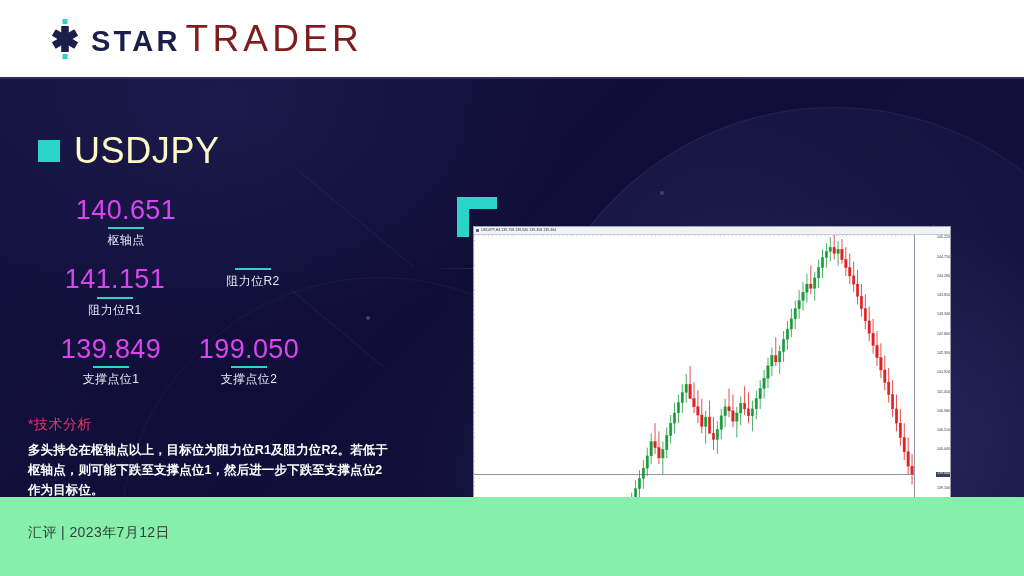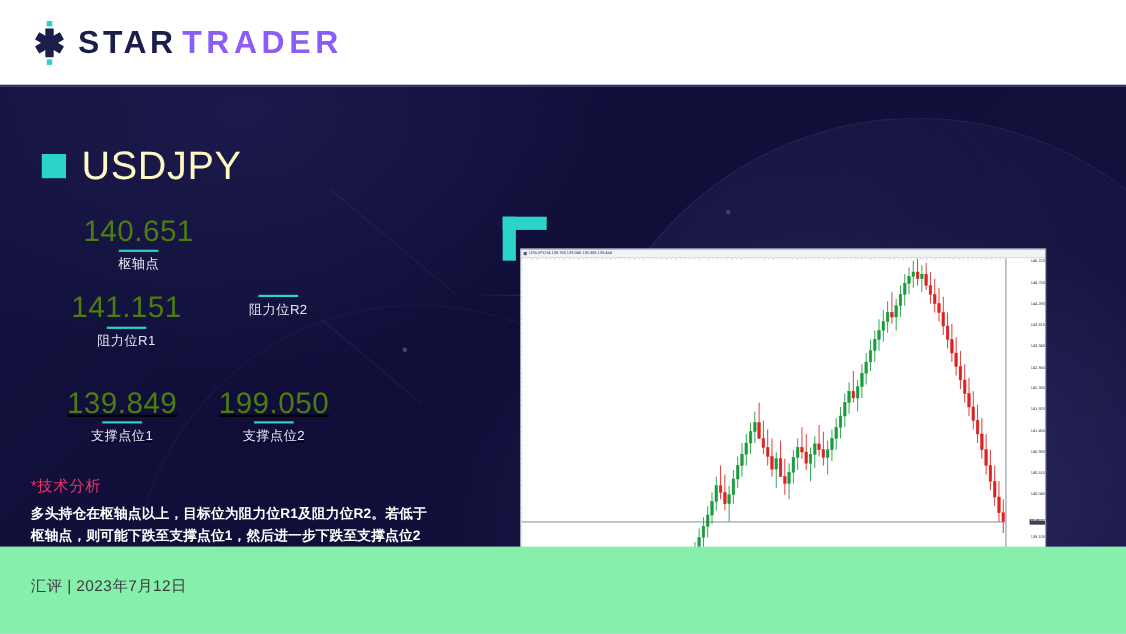--- a/index.html
+++ b/index.html
@@ -9,33 +9,33 @@
     background:#ffffff;
     overflow:hidden;
     position:relative;
   }
   .page { position:relative; width:1024px; height:576px; background:#fff; }
 
   
   .header {
     position:absolute; left:0; top:0; width:1024px; height:78px;
     background:#ffffff;
-    display:flex; 
+    display:flex; padding-left:20px;
   }
   .logo-wrap { display:flex; align-items:center; margin-left:28px; }
   .logo-mark { position:relative; width:34px; height:40px; margin-right:9px; }
   .logo-mark svg { display:block; }
   .logo-text { display:flex; align-items:baseline; }
   .logo-star {
     font-size:29px; font-weight:700; letter-spacing:3.2px;
     color:#1b1d4b;
   }
   .logo-trader {
-    font-size:29px; font-weight:700; letter-spacing:4.2px;
-    color:#8b5cf6; margin-left:5px;
+    font-size:37px; font-weight:400; letter-spacing:4.2px;
+    color:#7f1d1d; margin-left:5px;
   }
   .header-rule {
     position:absolute; left:0; top:77px; width:1024px; height:2px;
     background:#2e2e66;
   }
 
   
   .stage {
     position:absolute; left:0; top:79px; width:1024px; height:418px;
     background:#110f3a;
@@ -80,34 +80,34 @@
   .panel { position:absolute; left:38px; top:51px; width:400px; }
   .pair-row { display:flex; align-items:center; gap:14px; }
   .pair-sq { width:22px; height:22px; background:#2ad4c8; }
   .pair-name {
     font-size:36px; font-weight:400; color:#fef9c3; letter-spacing:0.6px;
   }
 
   .levels { margin-top:24px; }
   .lvl { text-align:center; }
   .lvl .num {
-    font-size:27px; font-weight:500; color:#4d7c0f; letter-spacing:0.4px;
+    font-size:27px; font-weight:500; color:#d946ef; letter-spacing:0.4px;
     line-height:1.05;
   }
   .lvl .bar {
     width:36px; height:2px; background:#2ad4c8; margin:3px auto 3px;
   }
   .lvl .cap {
     font-size:12px; color:#e6e7f4; letter-spacing:0.4px;
   }
   .row-pivot { margin-left:18px; width:140px; }
   .row2 { display:flex; margin-top:16px; margin-left:18px; }
   .row2 .lvl { width:118px; }
   .row2 .lvl + .lvl { margin-left:20px; }
-  .row3 { display:flex; margin-top:33px; margin-left:8px;text-decoration:underline; }
+  .row3 { display:flex; margin-top:16px; margin-left:8px; }
   .row3 .lvl { width:130px; }
   .row3 .lvl + .lvl { margin-left:8px; }
 
   .analysis { margin-top:28px; margin-left:-10px; }
   .analysis-title {
     font-size:14px; font-weight:400; color:#e8346e; letter-spacing:0.5px;
   }
   .analysis-body {
     margin-top:7px;
     font-size:12.5px; line-height:1.58; color:#ffffff; font-weight:700;

